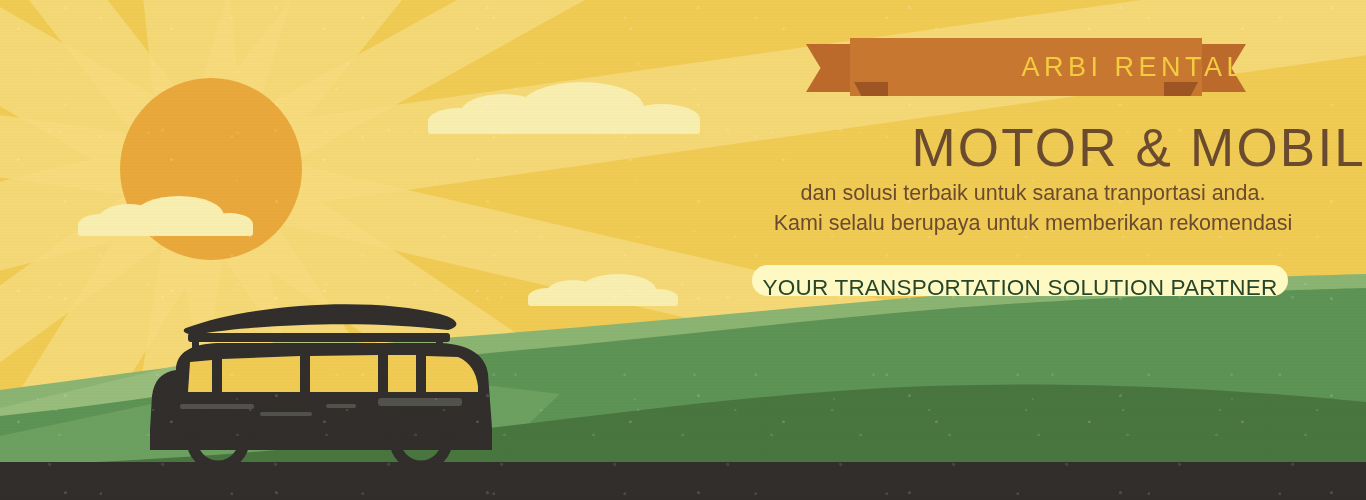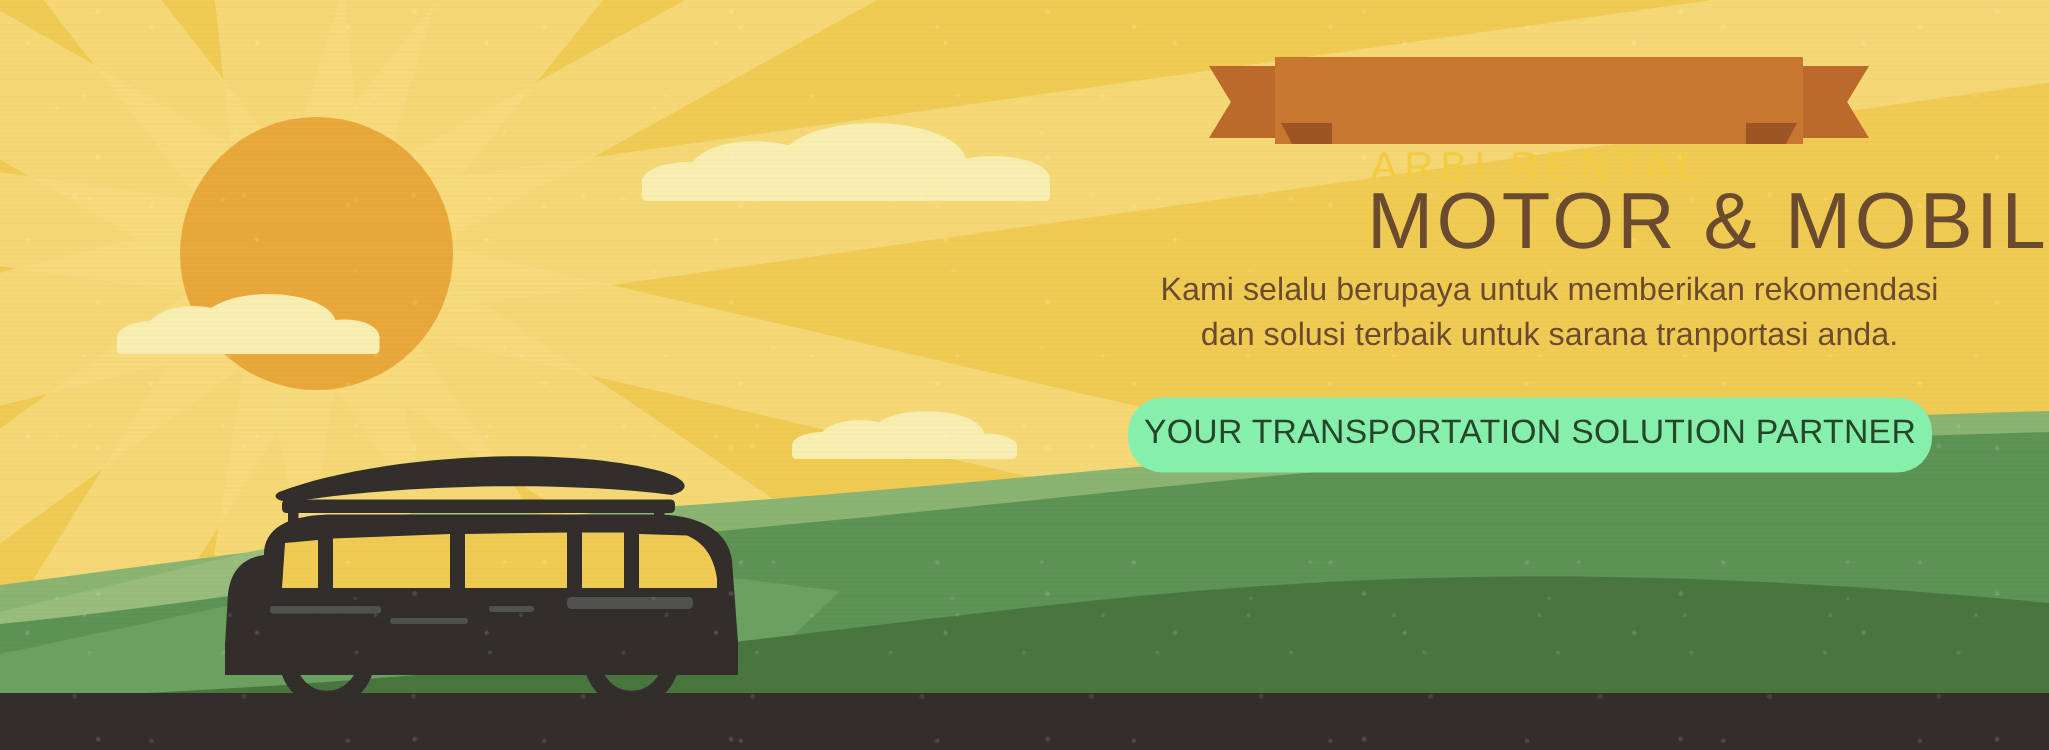--- a/index.html
+++ b/index.html
@@ -149,26 +149,25 @@
     right: 44px;
     top: 0;
     height: 58px;
     background: #C87731;
   }
   .ribbon-text {
     position: absolute;
     left: 0; right: 0; top: 0;
     height: 58px;
     line-height: 58px;
-    text-align: center;
+    text-align: right;
     color: #F2CB3F;
     font-size: 27px;
     letter-spacing: 4.5px;
     font-weight: 400;
-    margin-top: 44px;
   }
 
   
   .headline {
     position: absolute;
     left: 0;
     top: 117px;
     width: 666px;
     text-align: right;
     color: #6B4B30;
@@ -191,23 +190,23 @@
     font-weight: 400;
   }
   .subcopy .line { display: block; white-space: nowrap; }
 
   
   .pill {
     position: absolute;
     left: 52px;
     top: 265px;
     width: 536px;
-    height: 50px;
+    height: 31px;
     border-radius: 23px;
-    background: #86efac;
+    background: #fef9c3;
     color: #26452B;
     font-size: 22.5px;
     line-height: 45px;
     text-align: center;
     letter-spacing: .2px;
     box-sizing: border-box;
   }
 </style>
 </head>
 <body>
@@ -325,20 +324,20 @@
       <div class="ribbon-tail right"></div>
       <div class="ribbon-main"></div>
       <div class="ribbon-fold left"></div>
       <div class="ribbon-fold right"></div>
       <div class="ribbon-text">ARBI RENTAL</div>
     </div>
 
     <div class="headline">MOTOR &amp; MOBIL</div>
 
     <div class="subcopy">
+      <span class="line">dan solusi terbaik untuk sarana tranportasi anda.</span>
       <span class="line">Kami selalu berupaya untuk memberikan rekomendasi</span>
-      <span class="line">dan solusi terbaik untuk sarana tranportasi anda.</span>
     </div>
 
     <div class="pill">YOUR TRANSPORTATION SOLUTION PARTNER</div>
 
   </div>
 </div>
 
 </body></html>

